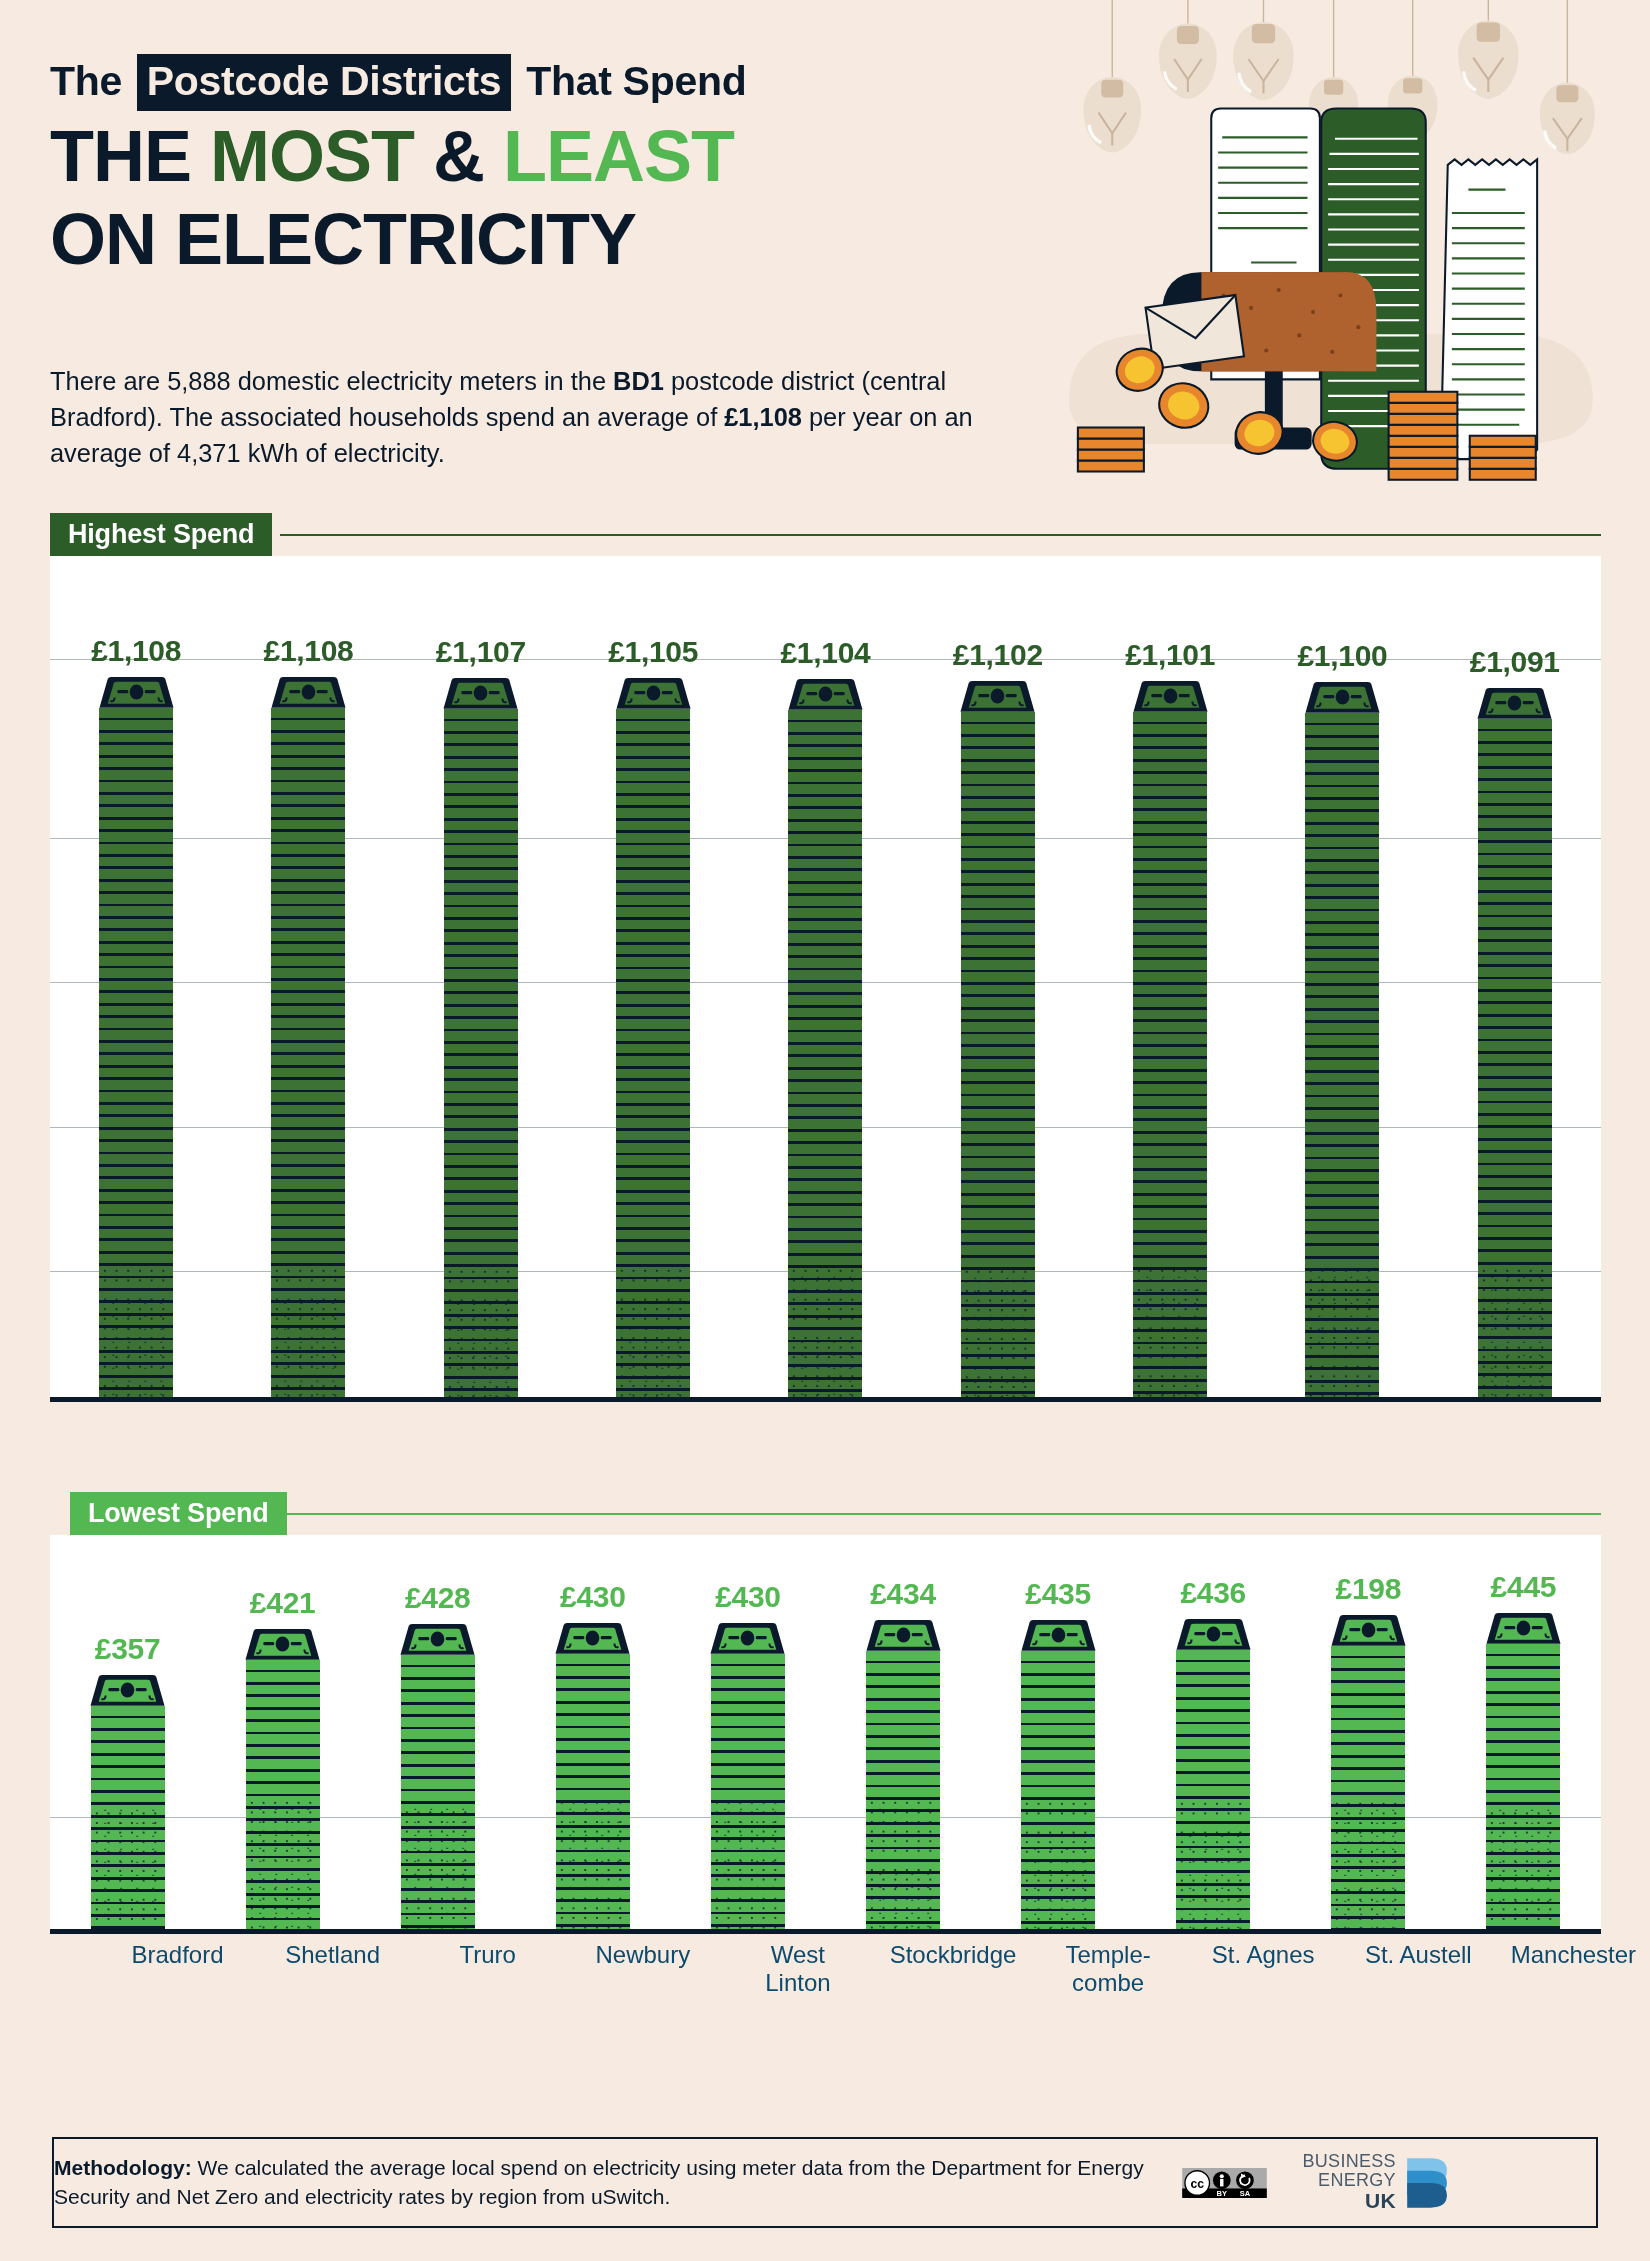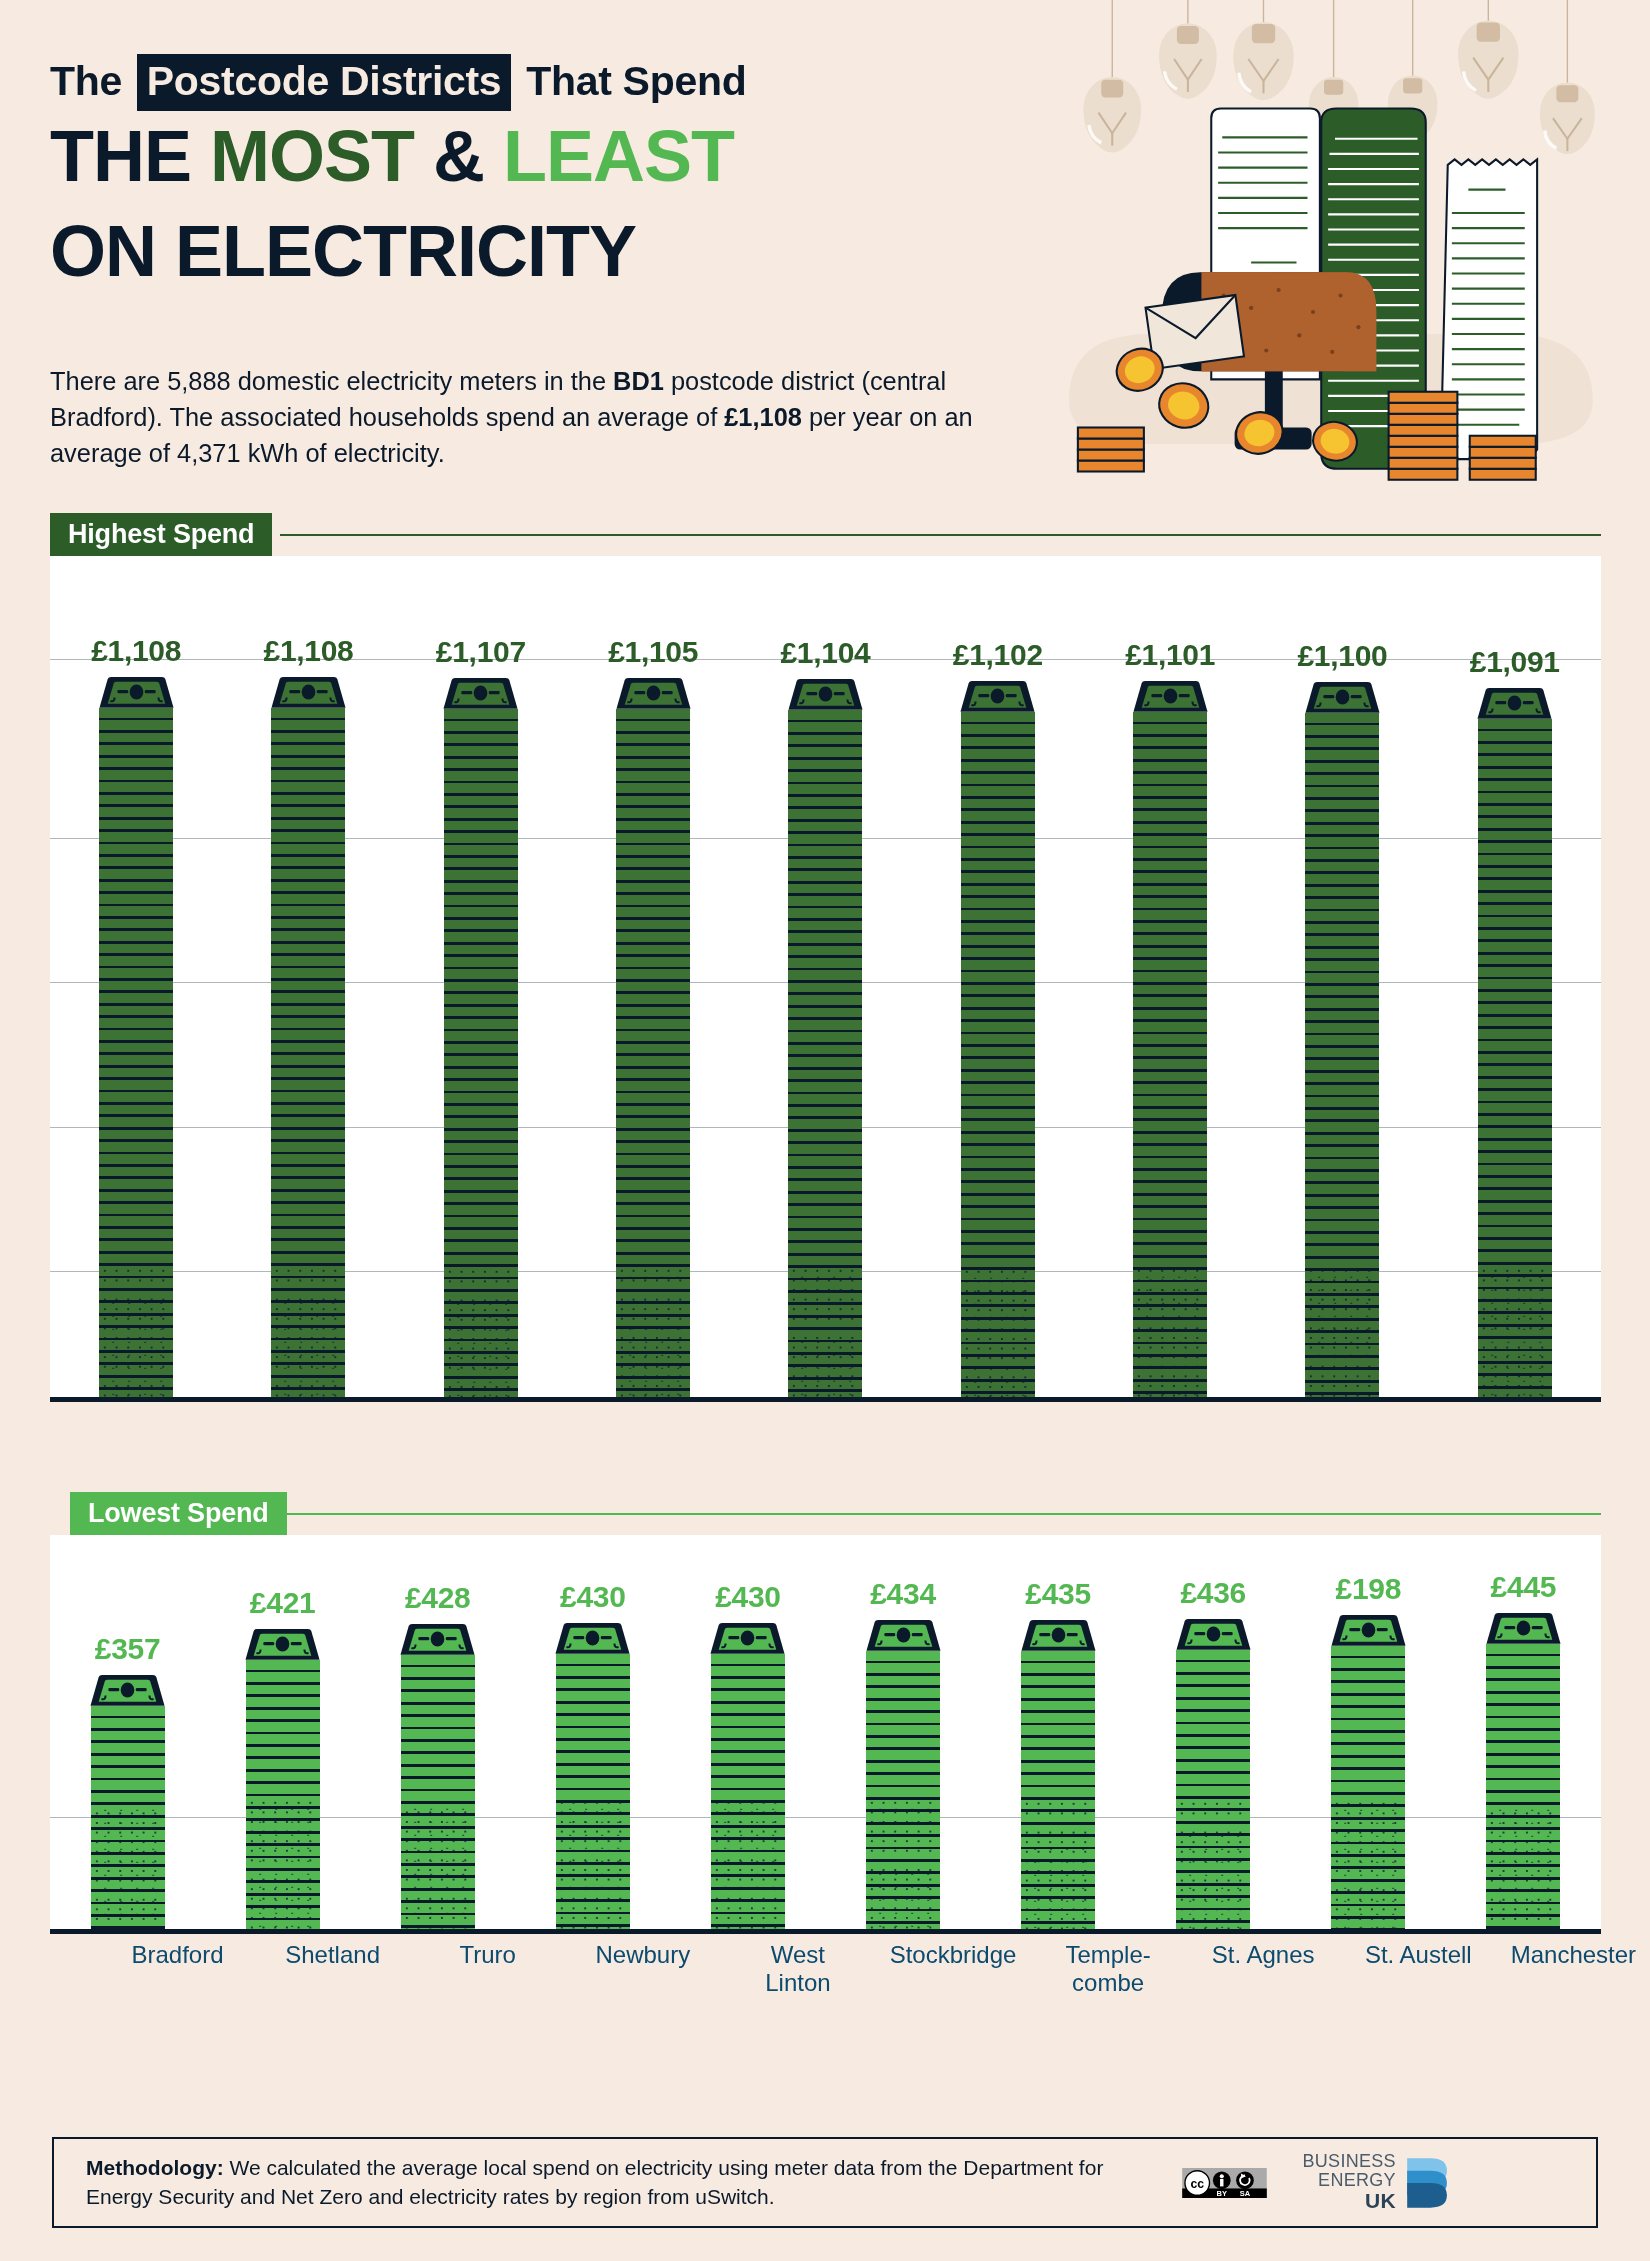--- a/index.html
+++ b/index.html
@@ -24,21 +24,21 @@
     background: #0B1A2B; color: #F7EBE1;
     padding: 6.9px 9.6px 9.6px 9.6px; display: inline-block;
     margin: 0 4.1px;
   }
 
   .bigtitle {
     position: absolute; left: 50px; top: 120px;
     font-size: 72px; font-weight: 900; line-height: 1.02;
     letter-spacing: -1px; white-space: nowrap;
   }
-  .bigtitle .l2 { display: block; margin-top: 22px; }
+  .bigtitle .l2 { display: block; margin-top: 10px; }
   .c-dark  { color: #0B1A2B; }
   .c-green { color: #2C5C28; }
   .c-lime  { color: #54B852; }
 
   .intro {
     position: absolute; left: 50px; top: 363px; width: 976px;
     font-size: 25.4px; line-height: 1.42; color: #0B1A2B;
   }
   .intro b { font-weight: 800; }
 
@@ -116,21 +116,21 @@
   }
 
   
   .footer {
     position: absolute; left: 52px; top: 2137px;
     width: 1546px; height: 91px;
     border: 2.1px solid #0B1A2B; background: #F7EBE1;
     display: flex; align-items: center;
   }
   .method {
-    padding-left: 32px; width: 1100px;
+    width: 1100px;
     font-size: 21px; line-height: 1.38; color: #0B1A2B;
   }
   .method b { font-weight: 800; }
 
   .cc { width: 85px; height: 30px; position: relative; margin-left: 27.5px; flex: 0 0 auto; }
   .belogo { margin-left: 36px; display: flex; align-items: center; flex: 0 0 auto; }
   .be-words {
     text-align: right; color: #4A5B6B;
     font-size: 18px; line-height: 1.06; letter-spacing: 0.3px;
   }

